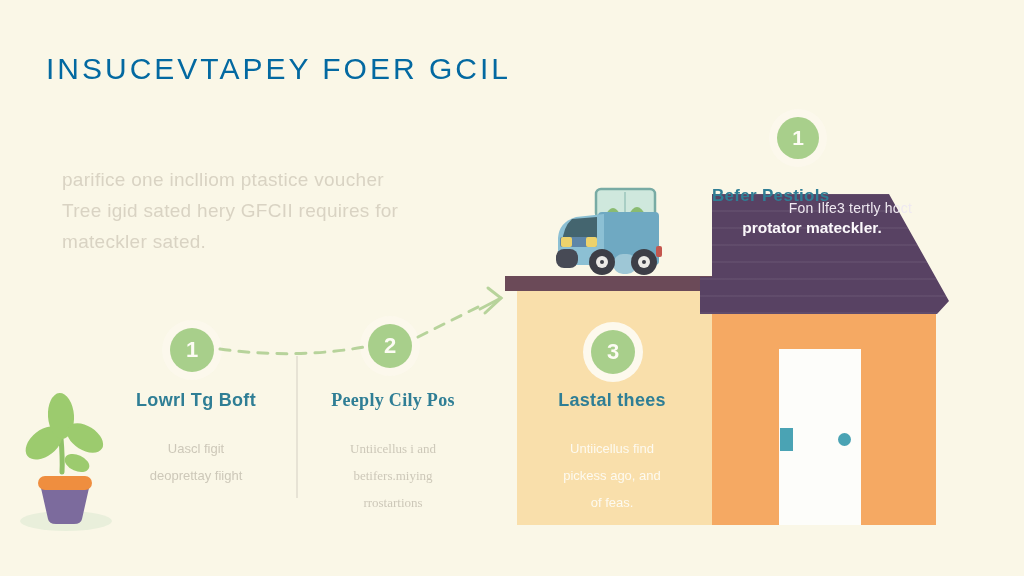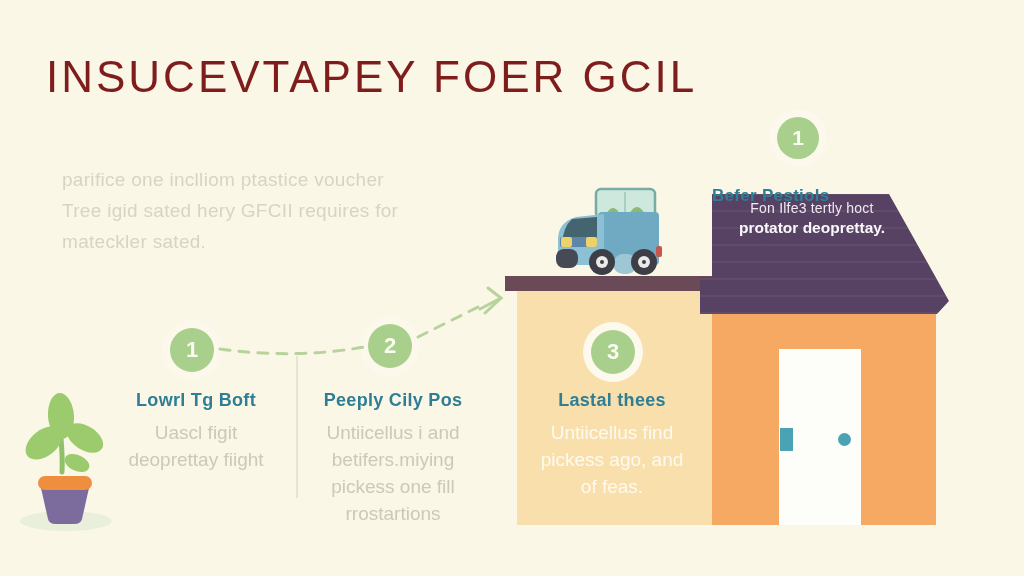--- a/index.html
+++ b/index.html
@@ -7,22 +7,22 @@
     width:1024px;height:576px;position:relative;overflow:hidden;
     background:#faf7e7;
     font-family:"Liberation Sans", sans-serif;
     -webkit-font-smoothing:antialiased;
   }
   .abs{position:absolute;}
 
   
   #main-title{
     left:46px;top:52px;width:700px;
-    font-size:44px;letter-spacing:3px;font-weight:400;
-    color:#7f1d1d;
+    font-size:30px;letter-spacing:3px;font-weight:400;
+    color:#0369a1;
   }
   #intro-text{
     left:62px;top:164px;width:400px;
     font-size:19px;line-height:31px;color:#d9d3c3;letter-spacing:.3px;
   }
 
   
   .num-circle{
     width:44px;height:44px;border-radius:50%;
     background:#a8cf8b;color:#fdfcf4;
@@ -30,42 +30,42 @@
     font-size:22px;font-weight:bold;
     box-shadow:0 0 0 8px rgba(253,250,240,.55);
   }
   #step1-circle{left:170px;top:328px;}
   #step2-circle{left:368px;top:324px;}
   #step3-circle{left:591px;top:330px;box-shadow:0 0 0 8px rgba(253,250,240,.95);}
   #house-badge{left:777px;top:117px;width:42px;height:42px;font-size:21px;}
 
   
   .step-text{width:190px;text-align:center;}
-  .step-heading{font-size:18px;font-weight:bold;color:#2f7e95;letter-spacing:.3px;margin-bottom:8px;}
-  .step-line{font-size:19px;line-height:27px;color:#cdc8b9;text-align:center;}
+  .step-heading{font-size:18px;font-weight:bold;color:#2f7e95;letter-spacing:.3px;margin-bottom:24px;}
+  .step-line{font-size:13px;line-height:27px;color:#cdc8b9;text-align:center;}
   #step1-text{left:101px;top:390px;}
-  #step2-text{left:298px;top:390px;}
+  #step2-text{left:298px;top:390px;font-family:Liberation Serif, serif;}
   #step3-text{left:517px;top:390px;}
   #step3-text .step-line{color:#fdfaf0;}
 
   #divider-line{left:296px;top:356px;width:2px;height:142px;background:#e7e3d5;}
 
   
   #step3-panel{left:517px;top:291px;width:195px;height:234px;background:#f9dfab;}
   #truck-ledge{left:505px;top:276px;width:208px;height:15px;background:#6b4a58;}
   #house-wall{left:712px;top:312px;width:224px;height:213px;background:#f5a963;}
   #house-roof{
     left:700px;top:193px;width:250px;height:122px;
     background:
       repeating-linear-gradient(180deg, rgba(255,255,255,0.05) 0 2px, transparent 2px 17px),
       #584263;
     clip-path:polygon(12px 1px,189px 1px,249px 108px,237px 121px,0px 121px,0px 84px,12px 84px);
   }
   #roof-banner{left:712px;top:200px;width:200px;text-align:center;color:#efe9f1;}
-  #roof-banner .banner1{font-size:14px;letter-spacing:.2px;}
+  #roof-banner .banner1{font-size:14px;letter-spacing:.2px;text-align:right;}
   #roof-banner .banner2{font-size:15.5px;font-weight:bold;margin-top:3px;color:#fbf8fb;}
   #house-label{left:712px;top:186px;width:220px;font-size:17px;font-weight:bold;color:#2f7e95;letter-spacing:.3px;}
   #house-door{left:779px;top:349px;width:82px;height:176px;background:#fdfdfa;}
   #door-handle{left:780px;top:428px;width:13px;height:23px;background:#4aa3b4;}
   #door-knob{left:838px;top:433px;width:13px;height:13px;border-radius:50%;background:#4aa3b4;}
 
   svg{display:block;}
   #illustration-layer{left:0;top:0;pointer-events:none;}
 </style>
 </head>
@@ -81,42 +81,41 @@
 
 <div class="abs" id="step3-panel"></div>
 <div class="abs" id="truck-ledge"></div>
 <div class="abs" id="house-wall"></div>
 <div class="abs" id="house-door"></div>
 <div class="abs" id="door-handle"></div>
 <div class="abs" id="door-knob"></div>
 <div class="abs" id="house-roof"></div>
 <div class="abs" id="roof-banner">
   <div class="banner1">Fon Ilfe3 tertly hoct</div>
-  <div class="banner2">protator deoprettay.</div>
+  <div class="banner2">protator mateckler.</div>
 </div>
 <div class="abs" id="house-label">Befer Pestiols</div>
 <div class="abs num-circle" id="house-badge">1</div>
 
 <div class="abs num-circle" id="step1-circle">1</div>
 <div class="abs num-circle" id="step2-circle">2</div>
 <div class="abs num-circle" id="step3-circle">3</div>
 
 <div class="abs" id="divider-line"></div>
 
 <div class="abs step-text" id="step1-text">
   <div class="step-heading">Lowrl Tg Boft</div>
   <div class="step-line">Uascl figit</div>
   <div class="step-line">deoprettay fiight</div>
 </div>
 
 <div class="abs step-text" id="step2-text">
   <div class="step-heading">Peeply Cily Pos</div>
   <div class="step-line">Untiicellus i and</div>
   <div class="step-line">betifers.miying</div>
-  <div class="step-line">pickess one fill</div>
   <div class="step-line">rrostartions</div>
 </div>
 
 <div class="abs step-text" id="step3-text">
   <div class="step-heading">Lastal thees</div>
   <div class="step-line">Untiicellus find</div>
   <div class="step-line">pickess ago, and</div>
   <div class="step-line">of feas.</div>
 </div>
 

